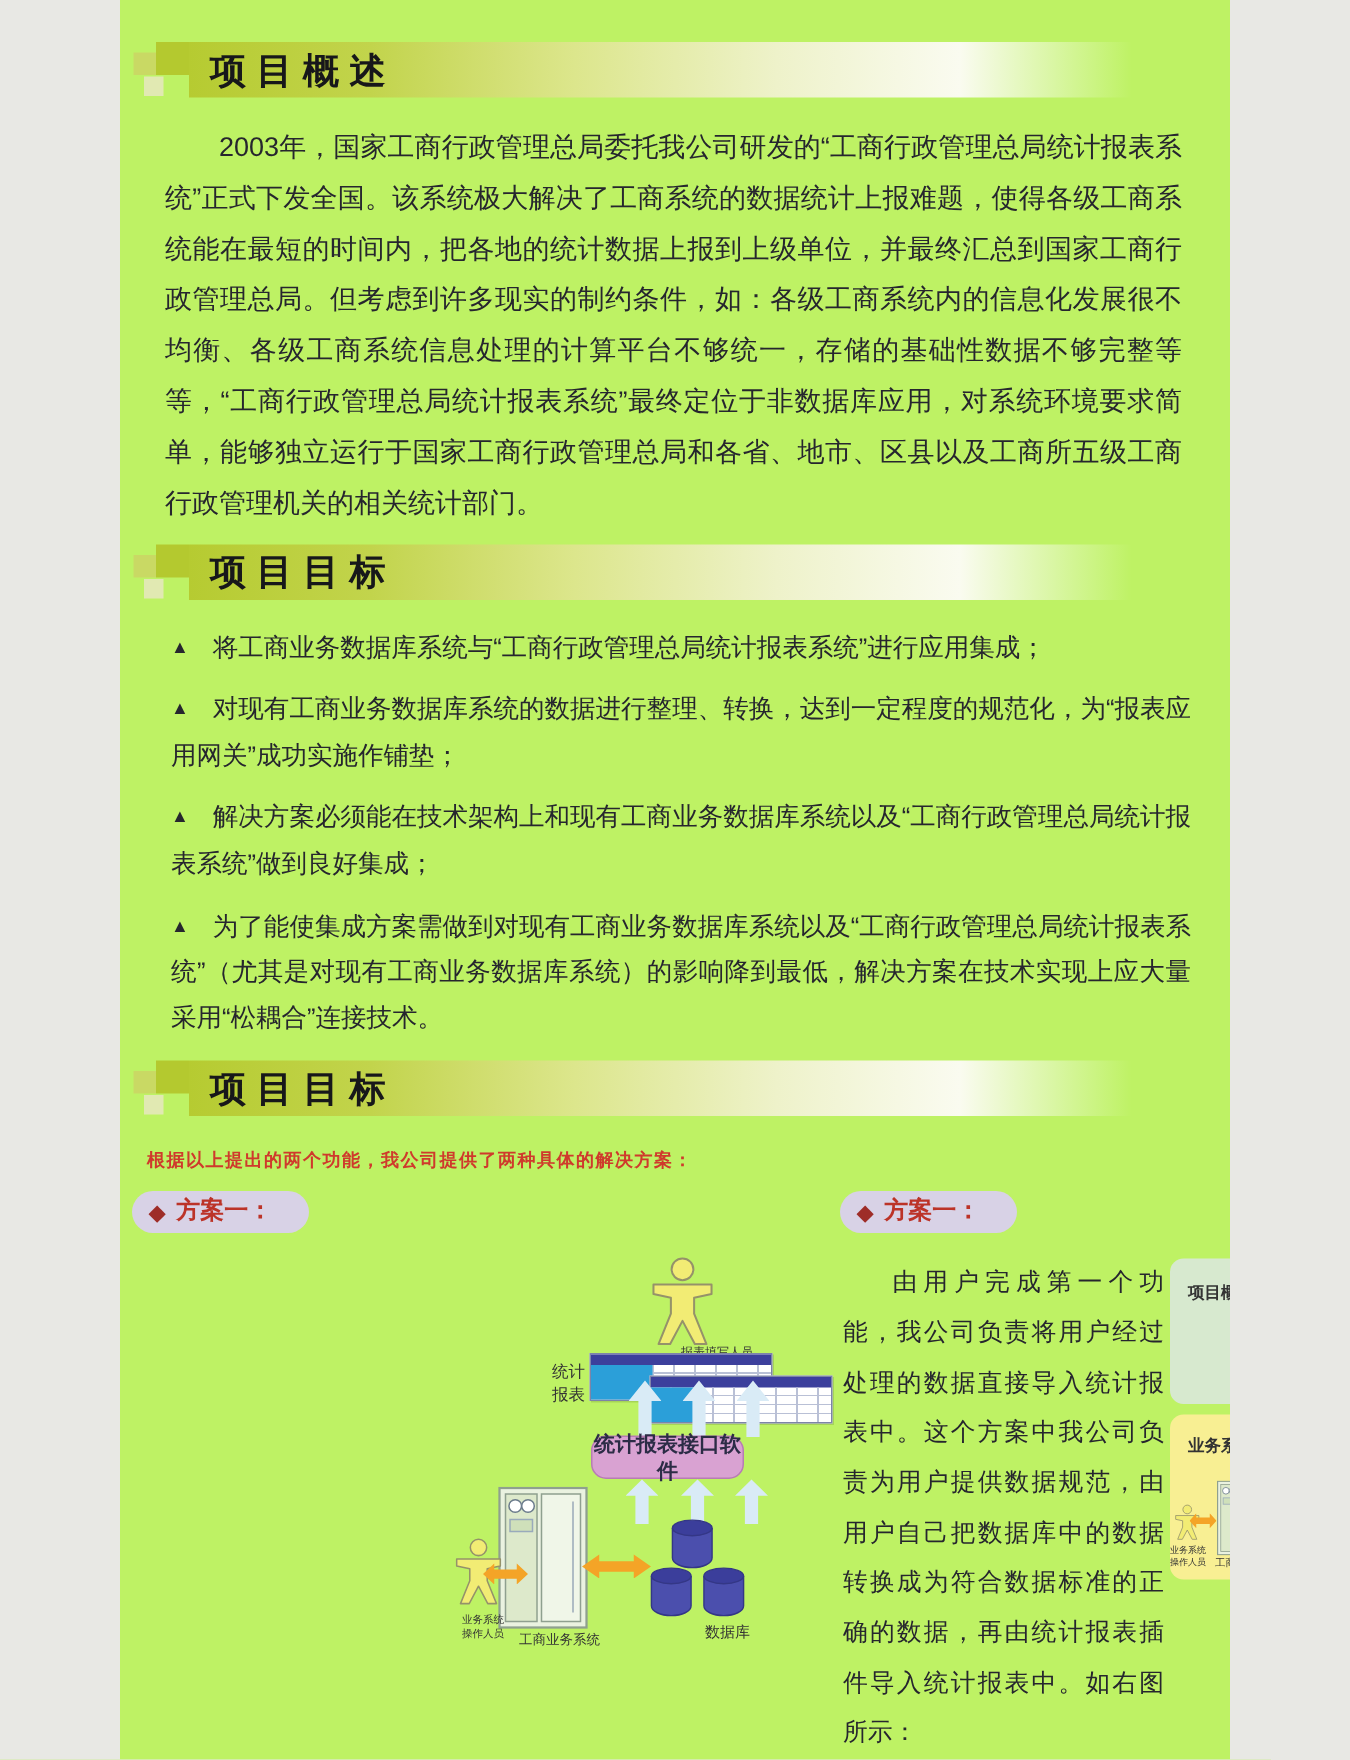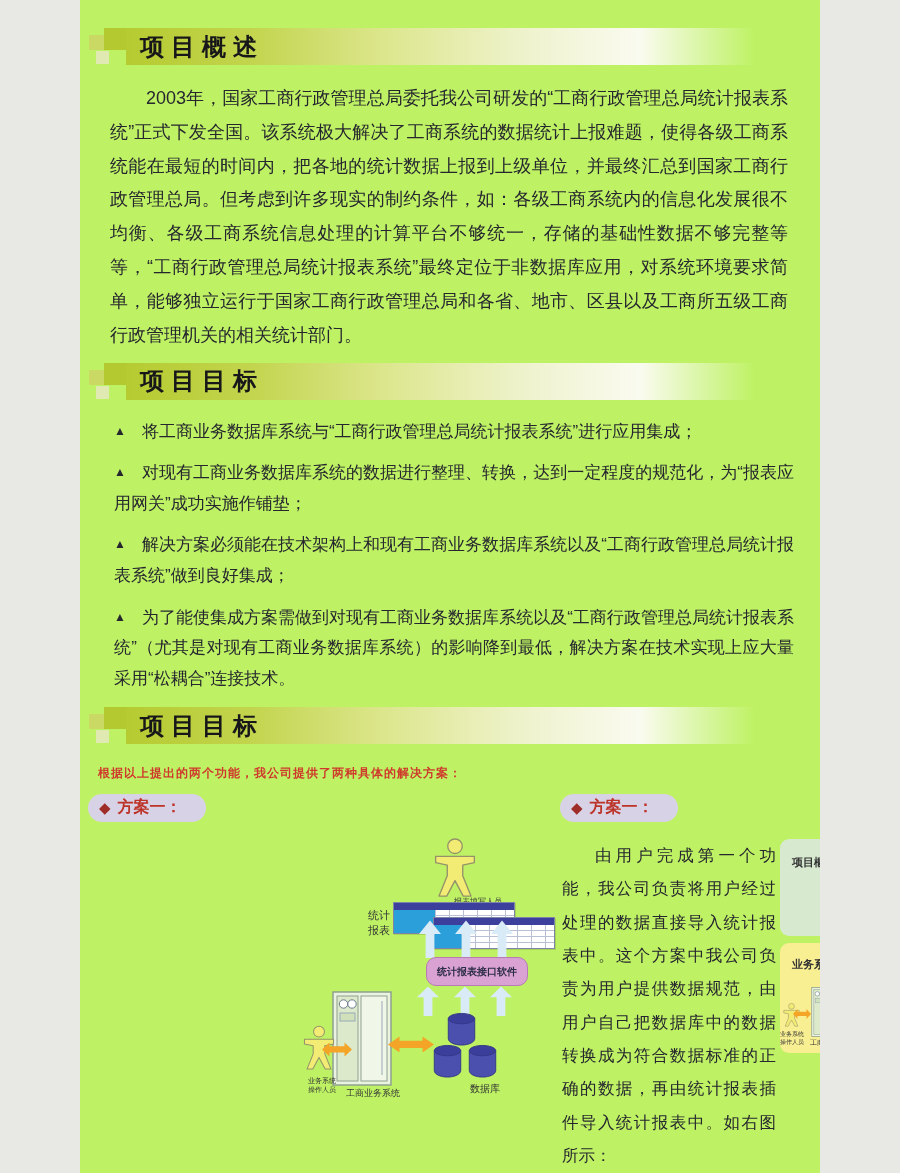--- a/index.html
+++ b/index.html
@@ -131,21 +131,21 @@
                 <div class="hd"></div>
                 <div class="bd">
                   <div class="sel" style="width:26%"></div>
                 </div>
               </div>
 
             <div class="aup" style="left:117px;top:84px;width:22px;height:38px;z-index:3"></div>
             <div class="aup" style="left:153px;top:84px;width:22px;height:38px;z-index:3"></div>
             <div class="aup" style="left:189px;top:84px;width:22px;height:38px;z-index:3"></div>
 
-            <div class="box pinkbox" style="left:124px;top:121px;width:100px;height:27px;font-size:10px;z-index:4">统计报表接口软件</div>
+            <div class="box pinkbox" style="left:92px;top:121px;width:100px;height:27px;font-size:14px;z-index:4">统计报表接口软件</div>
 
             <div class="aup" style="left:115px;top:150px;width:22px;height:30px;"></div>
             <div class="aup" style="left:152px;top:150px;width:22px;height:30px;"></div>
             <div class="aup" style="left:188px;top:150px;width:22px;height:30px;"></div>
 
             <svg style="left:144px;top:176px;width:31px;height:34px" viewBox="0 0 32 36">
                 <path d="M2 7v21c0 4 6.3 7 14 7s14-3 14-7V7" fill="#4b4fad" stroke="#343786"></path>
                 <ellipse cx="16" cy="7" rx="14" ry="5.5" fill="#3b3e9b" stroke="#343786"></ellipse>
               </svg>
             <svg style="left:130px;top:208px;width:31px;height:34px" viewBox="0 0 32 36">

